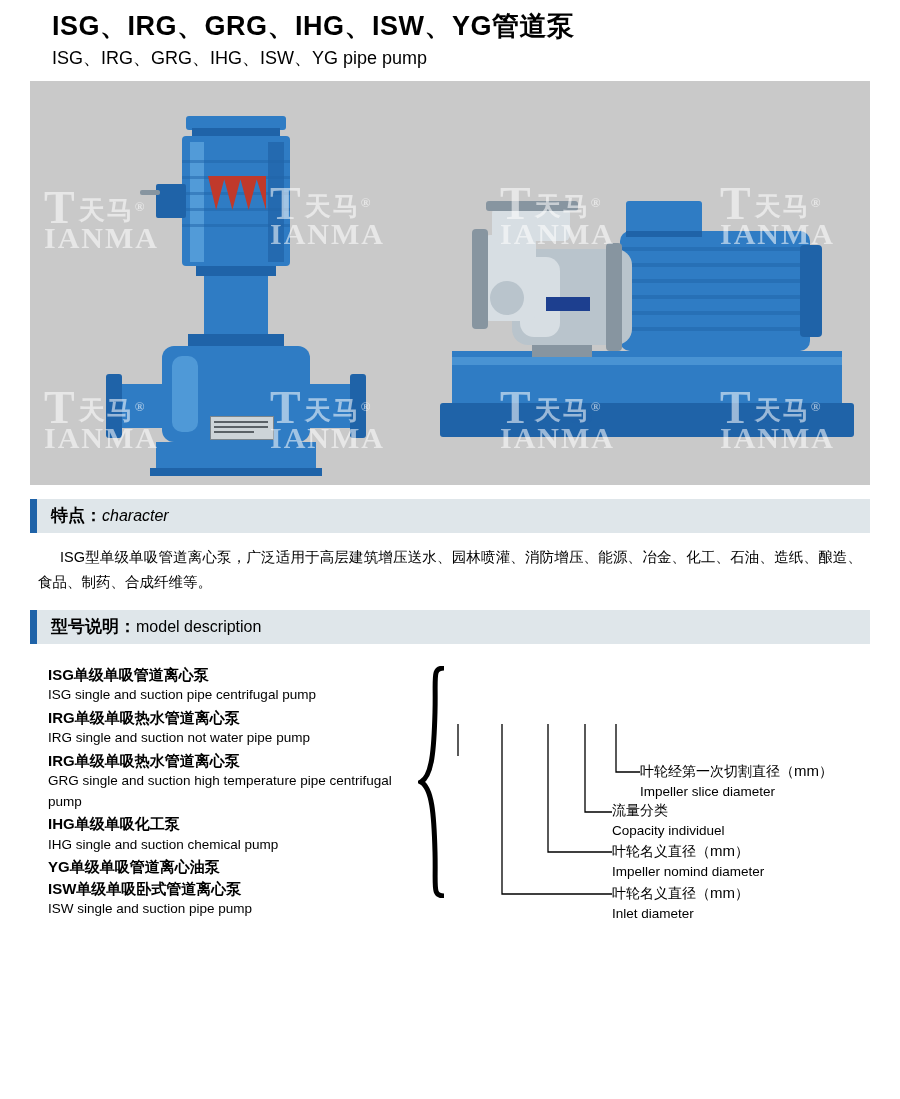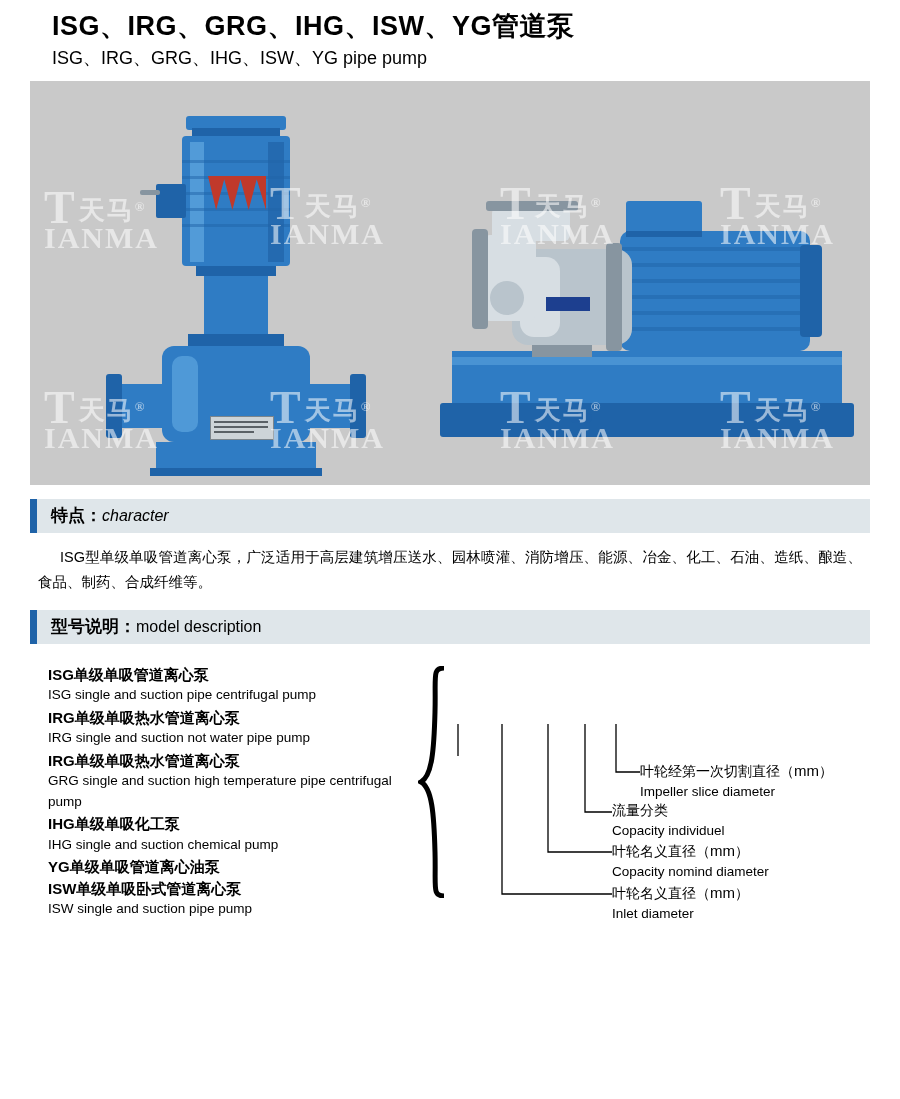--- a/index.html
+++ b/index.html
@@ -375,21 +375,21 @@
       <div class="callout" style="left:640px; top:106px;">
         <div><span class="cn">叶轮经第一次切割直径（</span><span class="unit">mm</span><span class="cn">）</span></div>
         <div>Impeller slice diameter</div>
       </div>
       <div class="callout" style="left:612px; top:146px;">
         <div><span class="cn">流量分类</span></div>
         <div>Copacity individuel</div>
       </div>
       <div class="callout" style="left:612px; top:186px;">
         <div><span class="cn">叶轮名义直径（</span><span class="unit">mm</span><span class="cn">）</span></div>
-        <div>Copacity nomind diameter</div>
+        <div>Impeller nomind diameter</div>
       </div>
       <div class="callout" style="left:612px; top:228px;">
         <div><span class="cn">叶轮名义直径（</span><span class="unit">mm</span><span class="cn">）</span></div>
         <div>Inlet diameter</div>
       </div>
     </div>
 
   </div>
 
 </div>

